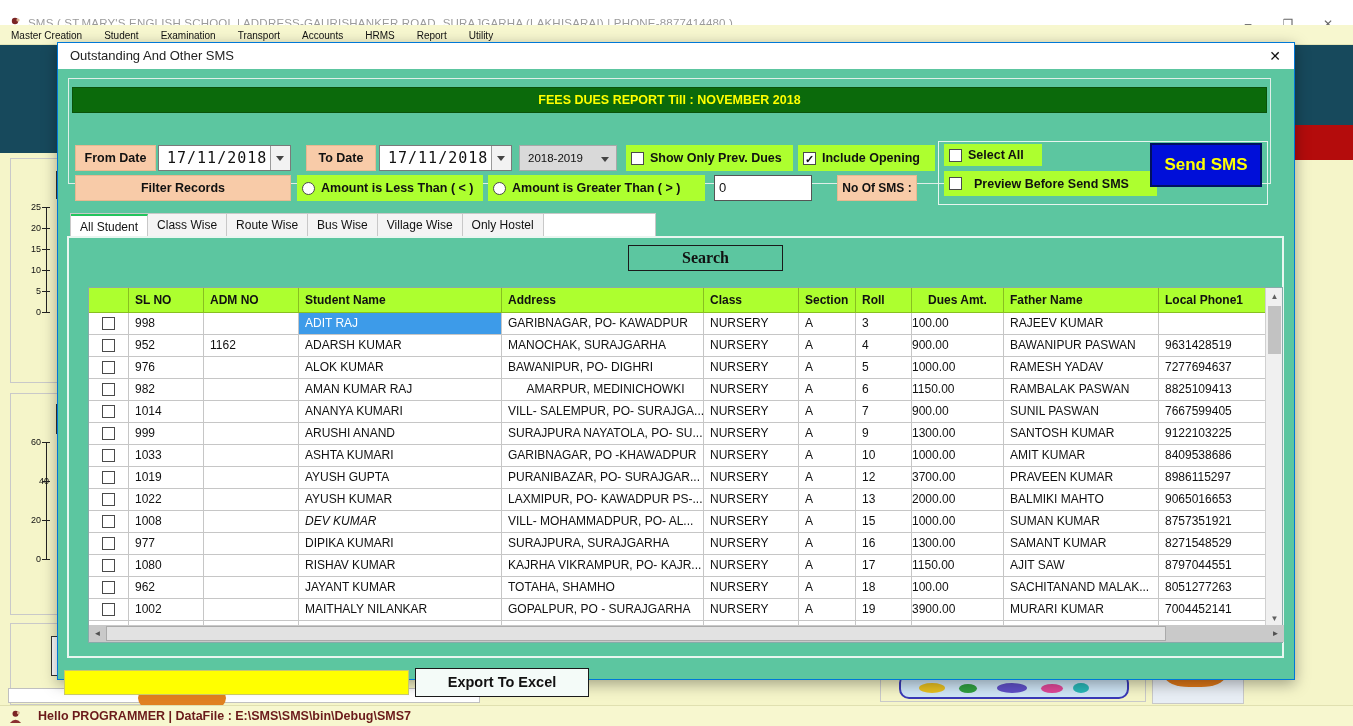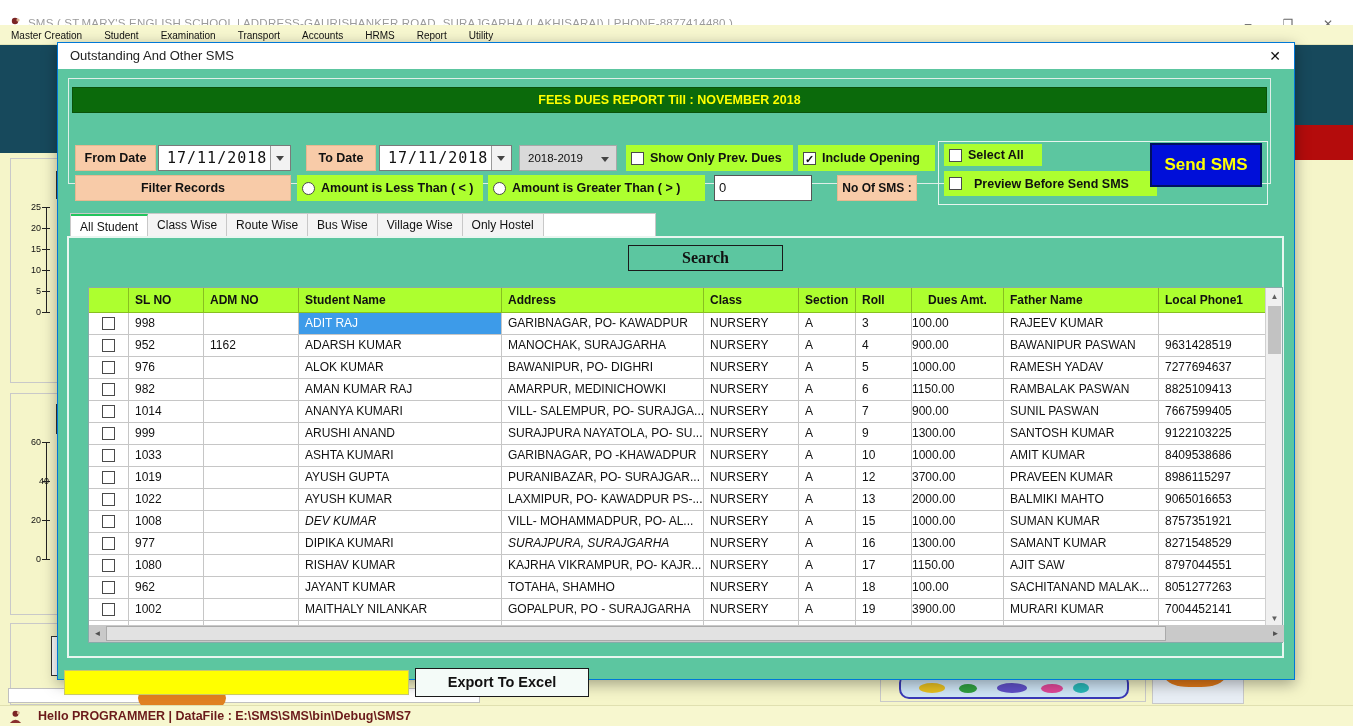--- a/index.html
+++ b/index.html
@@ -292,21 +292,21 @@
               <div class="cell" style="width: 155px;">RAMESH YADAV</div>
               <div class="cell" style="width: 108px;">7277694637</div>
             </div>
             <div class="grid-row">
               <div class="cell center" style="width: 40px;">
                 <span class="cb" style="margin: 0px;"></span>
               </div>
               <div class="cell" style="width: 75px;">982</div>
               <div class="cell" style="width: 95px;"></div>
               <div class="cell" style="width: 203px;">AMAN KUMAR RAJ</div>
-              <div class="cell" style="width: 202px;">AMARPUR, MEDINICHOWKI</div>
+              <div class="cell" style="width: 202px; text-align: center;">AMARPUR, MEDINICHOWKI</div>
               <div class="cell" style="width: 95px;">NURSERY</div>
               <div class="cell" style="width: 57px;">A</div>
               <div class="cell" style="width: 56px;">6</div>
               <div class="cell num" style="width: 92px;">1150.00</div>
               <div class="cell" style="width: 155px;">RAMBALAK PASWAN</div>
               <div class="cell" style="width: 108px;">8825109413</div>
             </div>
             <div class="grid-row">
               <div class="cell center" style="width: 40px;">
                 <span class="cb" style="margin: 0px;"></span>
@@ -397,21 +397,21 @@
               <div class="cell" style="width: 155px;">SUMAN KUMAR</div>
               <div class="cell" style="width: 108px;">8757351921</div>
             </div>
             <div class="grid-row">
               <div class="cell center" style="width: 40px;">
                 <span class="cb" style="margin: 0px;"></span>
               </div>
               <div class="cell" style="width: 75px;">977</div>
               <div class="cell" style="width: 95px;"></div>
               <div class="cell" style="width: 203px;">DIPIKA KUMARI</div>
-              <div class="cell" style="width: 202px; font-style: italic;">SURAJPURA, SURAJGARHA</div>
+              <div class="cell" style="width: 202px;">SURAJPURA, SURAJGARHA</div>
               <div class="cell" style="width: 95px;">NURSERY</div>
               <div class="cell" style="width: 57px;">A</div>
               <div class="cell" style="width: 56px;">16</div>
               <div class="cell num" style="width: 92px;">1300.00</div>
               <div class="cell" style="width: 155px;">SAMANT KUMAR</div>
               <div class="cell" style="width: 108px;">8271548529</div>
             </div>
             <div class="grid-row">
               <div class="cell center" style="width: 40px;">
                 <span class="cb" style="margin: 0px;"></span>

